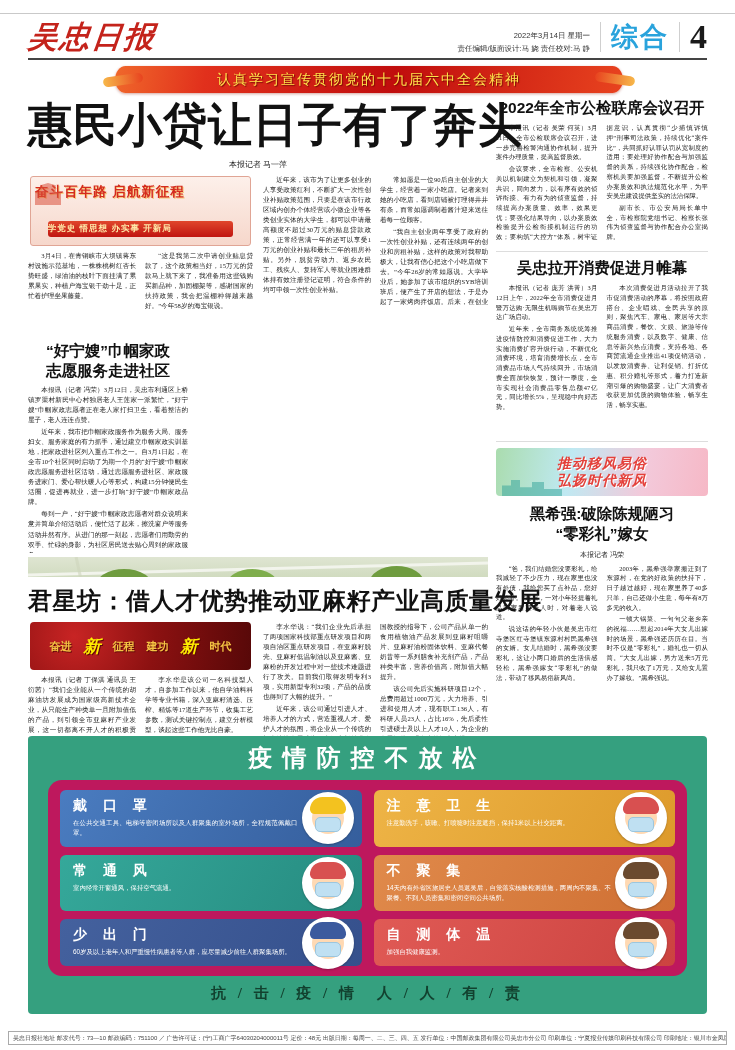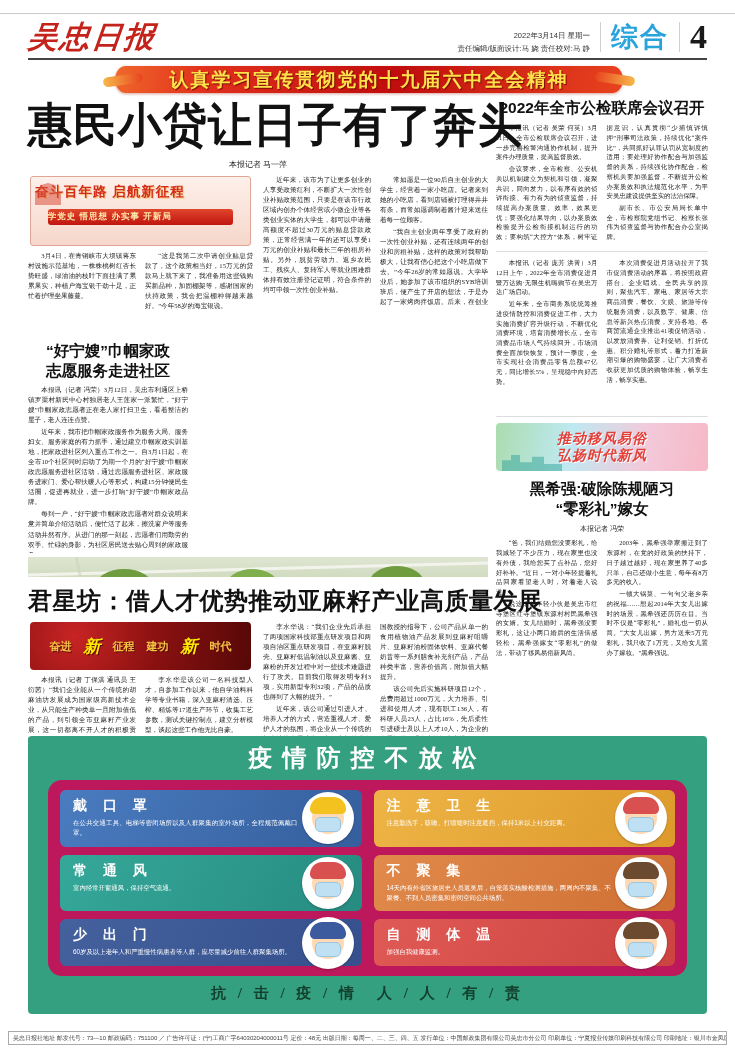--- a/index.html
+++ b/index.html
@@ -17,38 +17,38 @@
   .page-number{font-size:34px;font-weight:bold;color:#1a1a1a;font-family:"Liberation Serif",serif;}
   .headrule{position:absolute;top:58px;left:28px;right:28px;height:2px;background:#444;}
   
   .ribbon{position:absolute;top:66px;left:115px;width:508px;height:27px;border-radius:14px/18px;
           background:linear-gradient(100deg,#f0682b 0%,#e1301c 18%,#c00d0d 55%,#e8431f 100%);
           display:flex;align-items:center;justify-content:center;box-shadow:0 1px 3px rgba(150,30,10,.4);}
   .ribbon::before{content:"";position:absolute;left:-12px;top:9px;width:40px;height:10px;border-radius:6px;
           background:linear-gradient(90deg,#f7b84a,#e8431f);transform:rotate(-8deg);}
   .ribbon::after{content:"";position:absolute;right:-12px;top:8px;width:40px;height:10px;border-radius:6px;
           background:linear-gradient(90deg,#e8431f,#f7b84a);transform:rotate(8deg);}
-  .ribbon span{font-size:19px;font-weight:bold;color:#ffe24a;letter-spacing:2px;text-shadow:1px 1px 1px #7a0a05;}
+  .ribbon span{font-size:14px;font-weight:normal;color:#ffe24a;letter-spacing:2px;text-shadow:1px 1px 1px #7a0a05;}
   
   .left-main{position:absolute;left:28px;top:96px;width:460px;}
   .lead-headline{margin:0;font-size:44px;font-weight:900;letter-spacing:1px;text-align:center;
                  transform:scaleY(1.06);white-space:nowrap;}
   .byline{text-align:center;font-size:8px;color:#222;margin:4px 0 5px;}
   .small-text{font-family:"Liberation Serif","DejaVu Serif",serif;font-size:6.6px;line-height:1.52;
               text-align:justify;color:#1c1c1c;}
   .small-text p{margin:0 0 2px;text-indent:2em;}
   .cols2{column-count:2;column-gap:9px;overflow:hidden;}
   .lead-body{display:flex;gap:10px;height:144px;overflow:hidden;}
   .lead-body .half{flex:1;min-width:0;}
   .promo{height:58px;border:1px solid #e0a595;background:linear-gradient(180deg,#fdf0ea,#f6d7cb);
          border-radius:3px;margin:1px 2px 5px;padding:6px 4px 4px;text-align:left;position:relative;overflow:hidden;}
   .promo::before{content:"";position:absolute;left:4px;top:6px;width:26px;height:22px;background:#d9503c;
          clip-path:polygon(0 100%,0 40%,20% 40%,20% 10%,50% 0,80% 10%,80% 40%,100% 40%,100% 100%);opacity:.55;}
   .promo-title{font-size:13.5px;font-weight:900;color:#d42b1e;letter-spacing:1px;text-shadow:1px 1px 0 #f7c97e;}
-  .promo-sub{margin:8px auto 0;width:88%;background:linear-gradient(180deg,#e0462c,#c01510);color:#ffe9a8;
+  .promo-sub{margin:20px auto 0;width:88%;background:linear-gradient(180deg,#e0462c,#c01510);color:#ffe9a8;
          font-size:8.5px;font-weight:bold;letter-spacing:1px;border-radius:3px;padding:2px 0;}
   .h70{height:72px;}
   .h140{height:142px;}
   
   .mid-band{display:flex;gap:4px;margin-top:20px;height:238px;overflow:hidden;flex-direction:column;}
   .haoning{width:160px;flex:none;}
   .haoning h3{margin:2px 0 4px;font-size:15.5px;font-weight:900;text-align:center;line-height:1.3;}
   .haoning .small-text{height:168px;overflow:hidden;}
   .photo-col{flex:1;min-width:0;}
   .photo{width:100%;height:184px;overflow:hidden;background:#6f8f55;}
@@ -251,20 +251,21 @@
   <aside class="rail">
     <div class="rail-art">
       <h3>2022年全市公检联席会议召开</h3>
       <div class="cols2 small-text a1text">
         <p>本报讯（记者 吴荣 何英）3月11日，全市公检联席会议召开，进一步完善检警沟通协作机制，提升案件办理质量，提高监督质效。</p>
         <p>会议要求，全市检察、公安机关以机制建立为契机和引领，凝聚共识，同向发力，以有序有效的侦诉衔接、有力有为的侦查监督，持续提高办案质量、效率，效果更优；要强化结果导向，以办案质效检验提升公检衔接机制运行的功效；要构筑“大控方”体系，树牢证据意识，认真贯彻“少捕慎诉慎押”刑事司法政策，持续优化“案件比”，共同抓好认罪认罚从宽制度的适用；要处理好协作配合与加强监督的关系，持续强化协作配合，检察机关要加强监督，不断提升公检办案质效和执法规范化水平，为平安吴忠建设提供坚实的法治保障。</p>
         <p>副市长、市公安局局长单中全，市检察院党组书记、检察长张伟为侦查监督与协作配合办公室揭牌。</p>
       </div>
     </div>
     <div class="rail-art">
+      <h3>吴忠拉开消费促进月帷幕</h3>
       <div class="cols2 small-text a2text">
         <p>本报讯（记者 庞芳 洪菁）3月12日上午，2022年全市消费促进月暨万达购·无限生机嗨购节在吴忠万达广场启动。</p>
         <p>近年来，全市商务系统统筹推进疫情防控和消费促进工作，大力实施消费扩容升级行动，不断优化消费环境，培育消费增长点，全市消费品市场人气持续回升，市场消费全面加快恢复，预计一季度，全市实现社会消费品零售总额47亿元，同比增长5%，呈现稳中向好态势。</p>
         <p>本次消费促进月活动拉开了我市促消费活动的序幕，将按照政府搭台、企业唱戏、全民共享的原则，聚焦汽车、家电、家居等大宗商品消费，餐饮、文娱、旅游等传统服务消费，以及数字、健康、信息等新兴热点消费，支持各地、各商贸流通企业推出41项促销活动，以发放消费券、让利促销、打折优惠、积分赠礼等形式，着力打造新潮引爆的购物盛宴，让广大消费者收获更加优质的购物体验，畅享生活，畅享实惠。</p>
       </div>
     </div>
     <div class="fashion-banner">
       <div>推动移风易俗</div>
       <div>弘扬时代新风</div>
     </div>

